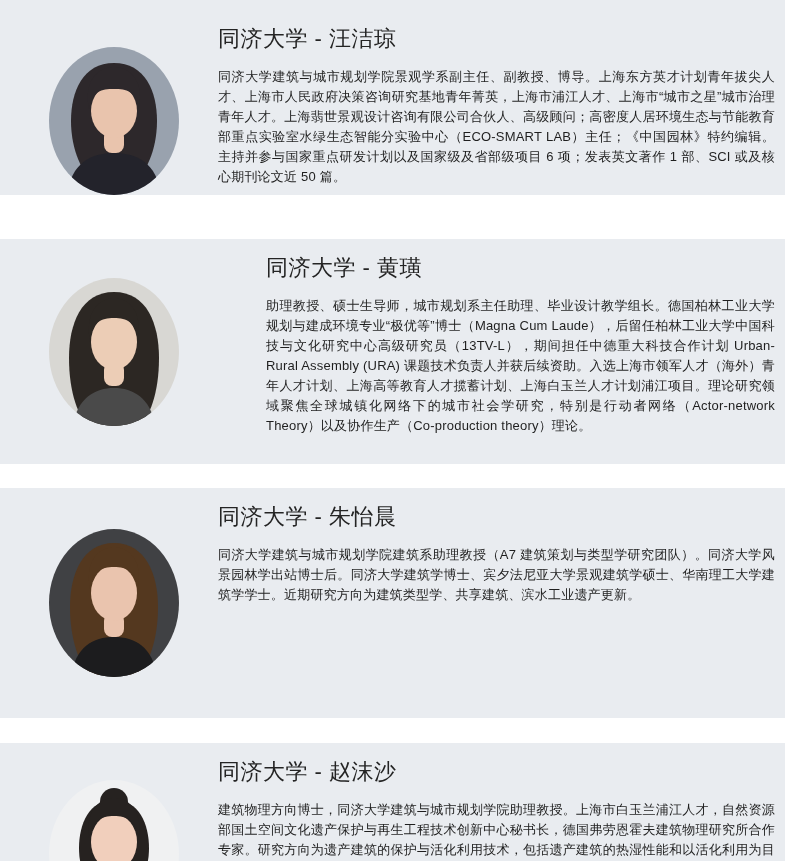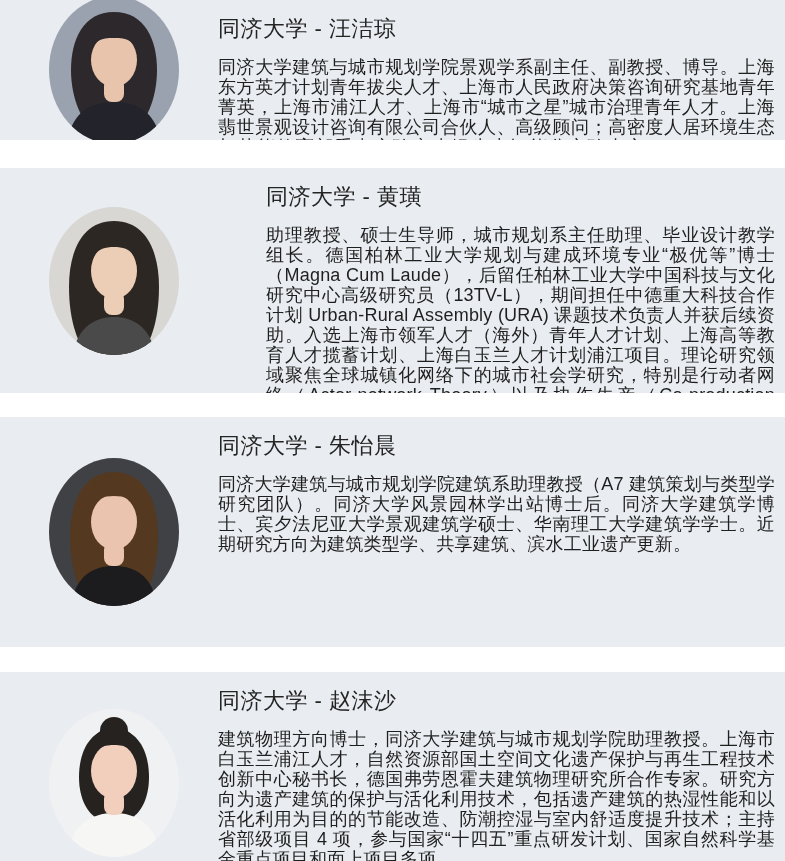--- a/index.html
+++ b/index.html
@@ -15,21 +15,21 @@
     font-family:"Liberation Sans","DejaVu Sans",sans-serif;
     -webkit-font-smoothing:antialiased;
   }
   .page{width:785px;}
   .card{
     background:var(--section-bg);
     display:flex;
     box-sizing:border-box;
     overflow:hidden;
   }
-  .card-1{height:140px;margin-bottom:28px;}
+  .card-1{height:195px;margin-bottom:44px;align-items:flex-end;}
   .card-2{height:225px;margin-bottom:24px;gap:48px;}
   .card-3{height:230px;margin-bottom:25px;}
   .card-4{height:222px;}
   .photo-col{
     flex:0 0 170px;
     padding-left:48px;
     display:flex;
     align-items:center;
   }
   .photo{
@@ -45,21 +45,21 @@
   .profile-title{
     margin:0 0 16px 0;
     font-size:22px;
     font-weight:normal;
     line-height:25px;
     color:var(--title-color);
     letter-spacing:0.5px;
   }
   .profile-bio{
     margin:0;
-    font-size:18px;
+    font-size:13px;
     line-height:20px;
     color:var(--body-color);
     text-align:justify;
     letter-spacing:0.2px;
   }
 </style>
 </head>
 <body>
 
 <div class="page">

